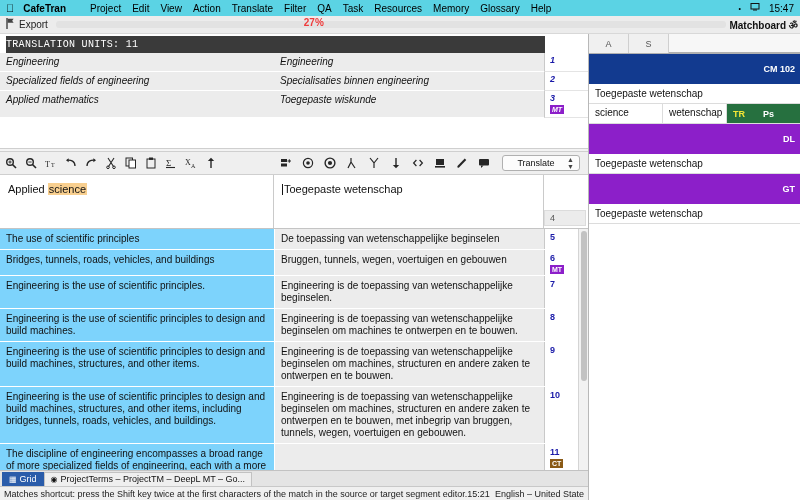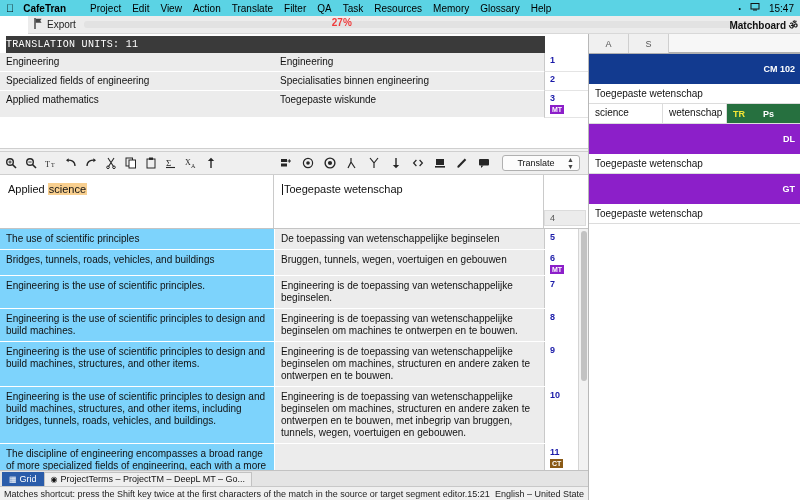--- a/index.html
+++ b/index.html
@@ -24,21 +24,20 @@
   .menubar .right { position: absolute; right: 6px; display: flex; align-items: center; gap: 9px; }
   .menubar .right .dot { font-size: 7px; }
   .menubar .clock { font-size: 10px; }
 
   
   .exportbar {
     height: 18px; background: #ececec;
     display: flex; align-items: center;
     border-bottom: 1px solid #d8d8d8;
     position: relative;
-    margin-left: 28px;
   }
   .export-flag { margin: 0 4px 0 6px; font-size: 10px; }
   .export-label { font-size: 10px; color: #222; margin-right: 8px; }
   .progress-wrap {
     flex: 1; height: 7px; background: #e2e2e2;
     border-radius: 3px; position: relative; margin-right: 8px; max-width: 670px;
   }
   .progress-fill { height: 100%; background: #bdbdbd; border-radius: 3px; }
   .progress-pct {
     position: absolute; left: 37%; top: -4px;
@@ -57,21 +56,21 @@
   
   .tu-section { background: #fff; }
   .tu-header {
     background: #3a3a3a; color: #fff;
     font-size: 10px; text-align: left;
     padding: 3px 0; letter-spacing: .3px;
     margin: 2px 43px 0 6px;
     font-family: Liberation Mono, monospace;
   }
   .tu-table { display: flex; flex-direction: column; }
-  .tu-row { display: flex; min-height: 19px; }
+  .tu-row { display: flex; min-height: 19px; font-style: italic; }
   .tu-src, .tu-tgt {
     font-size: 10px; color: #111; padding: 3px 6px;
     background: #ececec; border-bottom: 1px solid #fff;
   }
   .tu-src { width: 274px; }
   .tu-tgt { width: 270px; }
   .tu-num {
     width: 44px; background: #fff; border-left: 1px solid #c9c9c9;
     border-bottom: 1px solid #e4e4e4;
     font-size: 9px; font-weight: bold; color: #1a1aa8;

